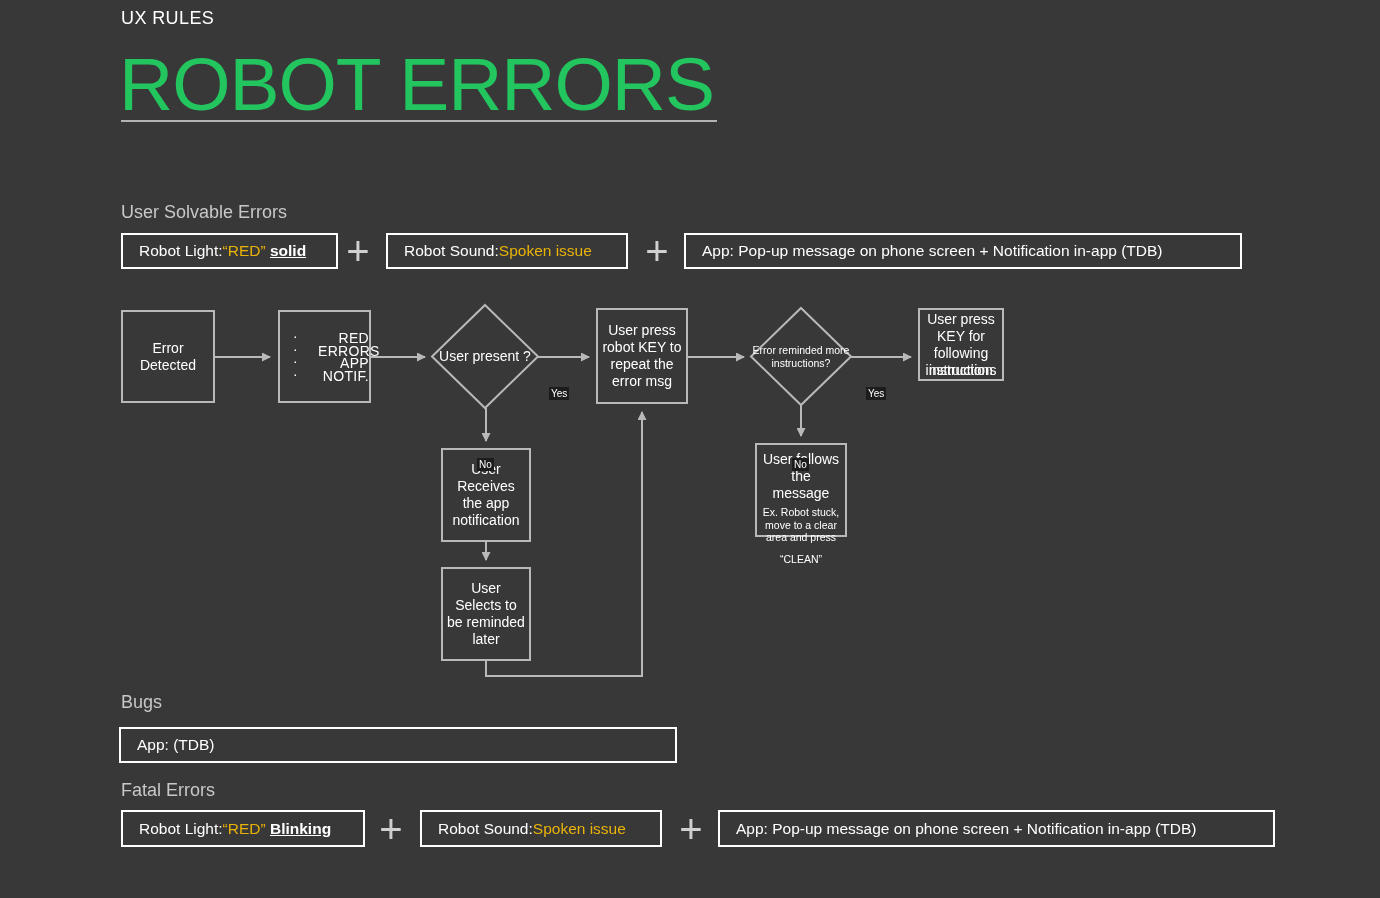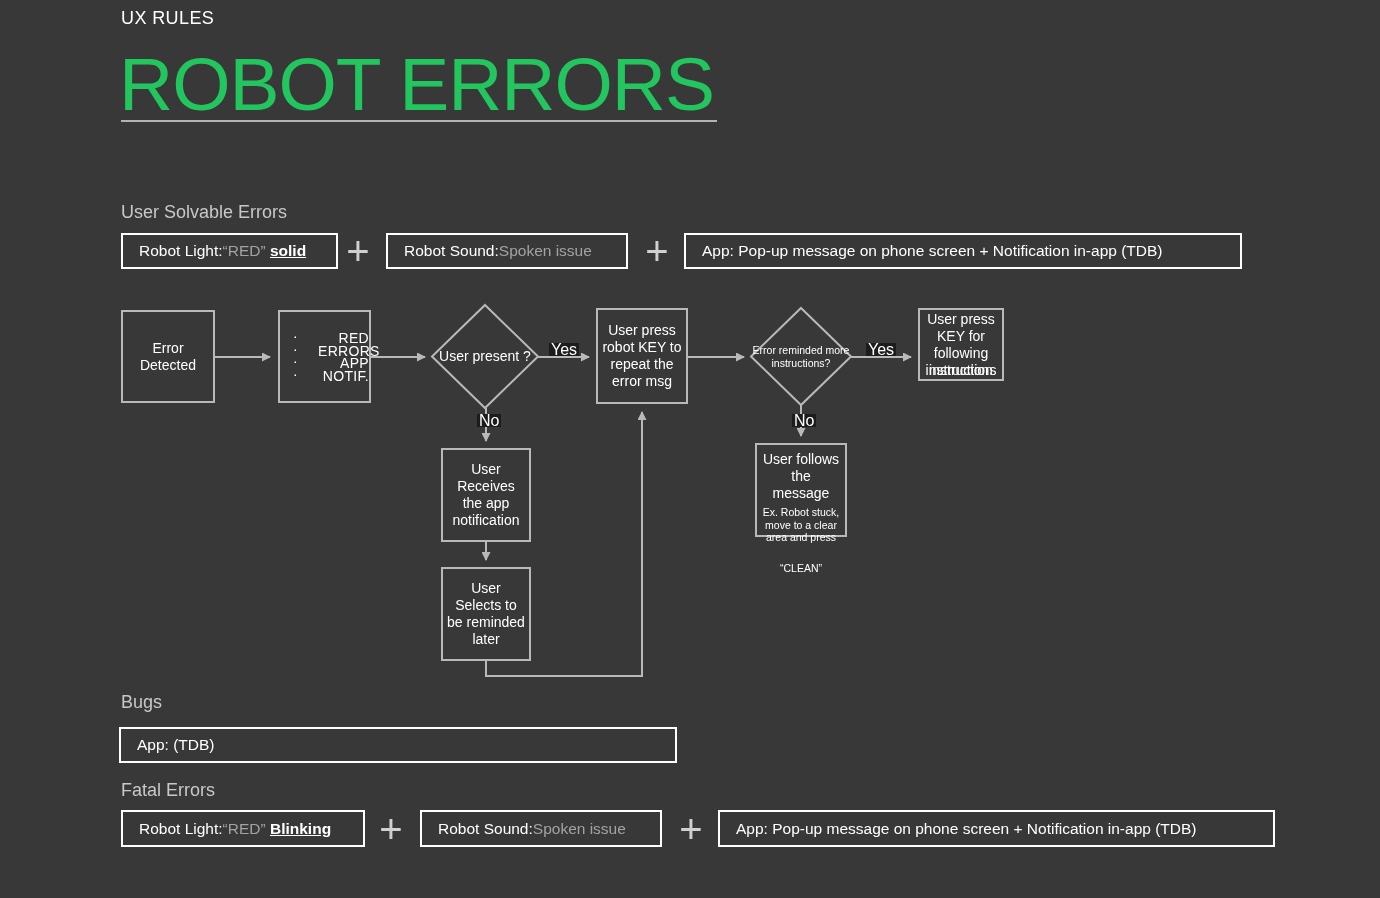--- a/index.html
+++ b/index.html
@@ -53,21 +53,21 @@
   .bar {
     box-sizing: border-box;
     border: 2px solid #ffffff;
     display: flex;
     align-items: center;
     padding-left: 16px;
     font-size: 15.5px;
     color: #ffffff;
     white-space: nowrap;
   }
-  .bar .muted { color: #a3a3a3; }
+  .bar .muted { color: #eab308; }
   .bar .uline { text-decoration: underline; font-weight: bold; }
 
   .plus {
     font-size: 40px;
     color: #d0d0d0;
     line-height: 1;
     font-weight: 300;
     user-select: none;
   }
 
@@ -166,26 +166,27 @@
     color: #ffffff;
   }
   #n-user-present { left: 432px; top: 305px; width: 106px; height: 103px; }
   #n-more-instr   { left: 751px; top: 308px; width: 100px; height: 97px; }
   #n-user-present .dlabel { font-size: 14px;  line-height: 17px; }
   #n-more-instr   .dlabel { font-size: 10.5px; line-height: 12.5px; }
   .dlabel { position: relative; z-index: 2; }
 
   
   .edge-label {
-    font-size: 16px;
+    font-size: 10px;
     color: #ffffff;
     background: #1c1c1c;
     padding: 0 2px;
     line-height: 13px;
     white-space: nowrap;
+    margin-top: 44px;
   }
   #lbl-yes-1 { left: 549px; top: 343px; }
   #lbl-yes-2 { left: 866px; top: 343px; }
   #lbl-no-1  { left: 477px; top: 414px; }
   #lbl-no-2  { left: 792px; top: 414px; }
 </style>
 </head>
 <body>
 
 <div class="abs" id="kicker">UX RULES</div>
@@ -280,21 +281,21 @@
   <span>User Receives the app notification</span>
 </div>
 
 <div class="abs node" id="n-remind-later">
   <span>User Selects to be reminded later</span>
 </div>
 
 <div class="abs node" id="n-user-follows">
   <span>User follows the message</span>
   <span class="sub">Ex. Robot stuck, move to a clear area and press</span>
-  <span class="sub" style="position:absolute; left:0; right:0; top:113px; text-align:center;">“CLEAN”</span>
+  <span class="sub" style="position:absolute; left:0; right:0; top:104px; text-align:center;">“CLEAN”</span>
 </div>
 
 <div class="abs edge-label" id="lbl-yes-1">Yes</div>
 <div class="abs edge-label" id="lbl-yes-2">Yes</div>
 <div class="abs edge-label" id="lbl-no-1">No</div>
 <div class="abs edge-label" id="lbl-no-2">No</div>
 
 <div class="abs section-heading" id="heading-bugs">Bugs</div>
 <div class="abs bar" id="bugs-app">
   <span>App: (TDB)</span>

